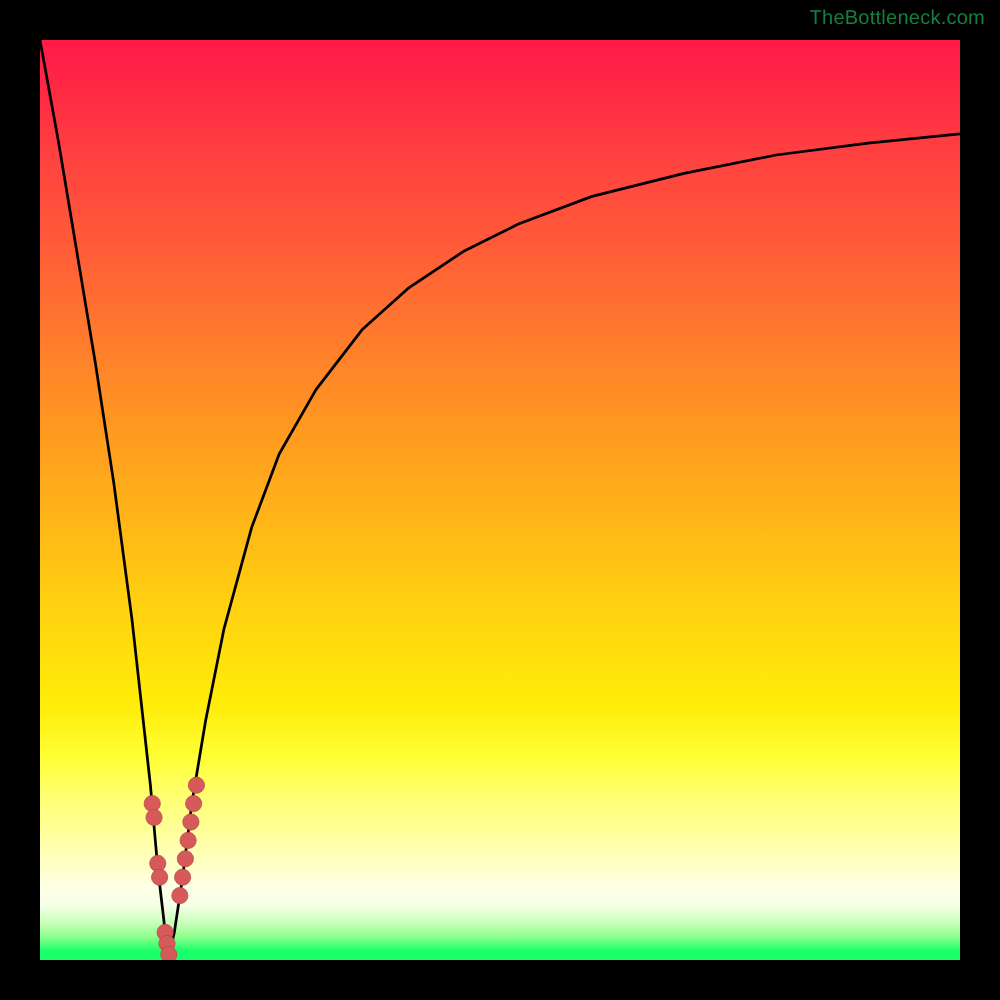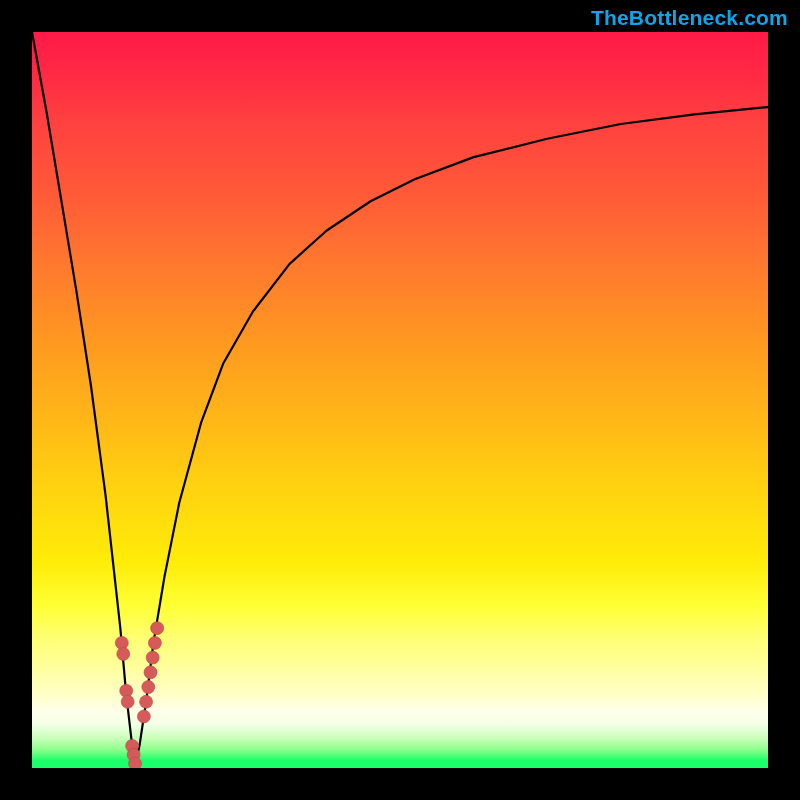--- a/index.html
+++ b/index.html
@@ -53,24 +53,24 @@
       #c8ffb8 96%,
       #8cff8c 97.5%,
       #1aff6a 99%,
       #1aff6a 100%
     );
   }
   .watermark {
     position: absolute;
     top: 6px;
     right: 12px;
-    color: #0ea5e9;
-    font-size: 21px;
+    color: #15803d;
+    font-size: 16px;
     letter-spacing: 0.2px;
-    font-weight: 700;
+    font-weight: 400;
   }
   svg.curve {
     position: absolute;
     top: 0;
     left: 0;
     width: 100%;
     height: 100%;
   }
 </style>
 </head>

